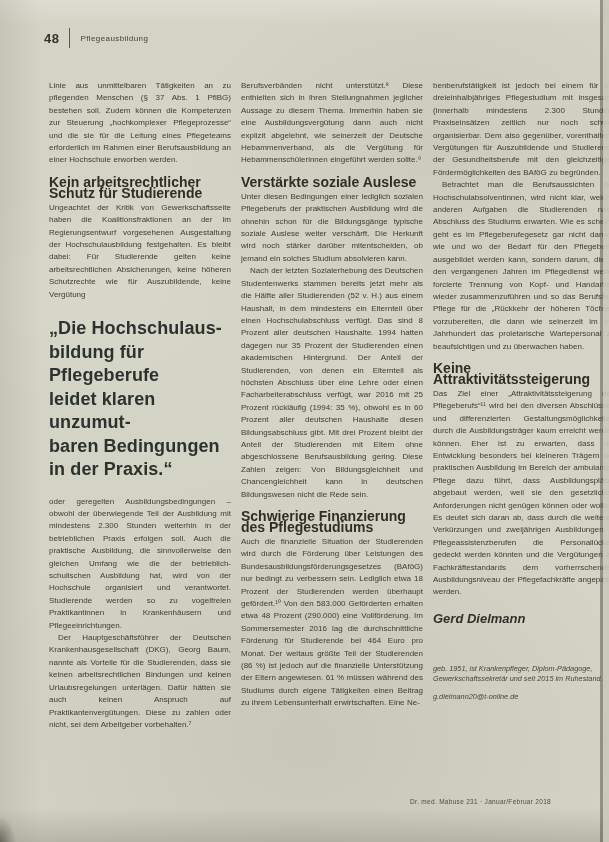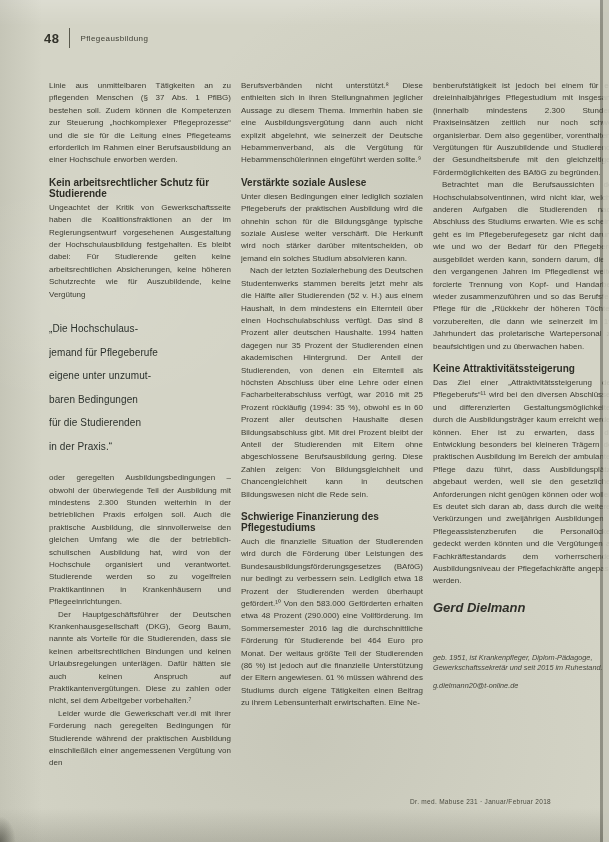--- a/index.html
+++ b/index.html
@@ -33,26 +33,26 @@
     display:flex;gap:10px;overflow:hidden;
     filter:blur(0.25px);
   }
   .col{width:182px;overflow:hidden;}
   .col p{
     margin:0;font-size:8px;line-height:12.4px;text-align:justify;
     color:#3b3b31;word-spacing:0.2px;
   }
   .col p.indent{text-indent:9px;}
   .col h3{
-    margin:10px 0 3px 0;font-size:10px;line-height:11px;
+    margin:10px 0 3px 0;font-size:14px;line-height:11px;
     color:#2e2e26;font-weight:bold;
   }
   .pullquote{
     margin:16px 0 14px 0;
-    font-size:10px;font-weight:normal;line-height:23.5px;
+    font-size:18px;font-weight:bold;line-height:23.5px;
     color:#2c322d;letter-spacing:0.1px;
   }
   .author{margin-top:12px;}
   .author-name{font-size:13px;font-weight:bold;font-style:italic;color:#30302a;margin-bottom:2px;}
   .author-bio,.author-email{font-size:7.3px;font-style:italic;line-height:10.5px;color:#44443a;margin-top:38px;}
   .author-email{margin-top:7px;}
 
   .journal-footer{
     position:absolute;top:798px;right:58px;
     font-size:6.5px;color:#4c4c41;letter-spacing:0.3px;
@@ -71,29 +71,27 @@
   </div>
 
   <main class="cols">
 
     <section class="col">
       <p>Linie aus unmittelbaren Tätigkeiten an zu pflegenden Menschen (§ 37 Abs. 1 PflBG) bestehen soll. Zudem können die Kompetenzen zur Steuerung „hochkomplexer Pflegeprozesse“ und die sie für die Leitung eines Pflegeteams erforderlich im Rahmen einer Berufsausbildung an einer Hochschule erworben werden.</p>
       <h3>Kein arbeitsrechtlicher Schutz für Studierende</h3>
       <p>Ungeachtet der Kritik von Gewerkschaftsseite haben die Koalitionsfraktionen an der im Regierungsentwurf vorgesehenen Ausgestaltung der Hochschulausbildung festgehalten. Es bleibt dabei: Für Studierende gelten keine arbeitsrechtlichen Absicherungen, keine höheren Schutzrechte wie für Auszubildende, keine Vergütung</p>
       <div class="pullquote">
         <div>„Die Hochschulaus-</div>
-        <div>jemand für Pflegeberufe</div>
-        <div>eigene unter unzumut-</div>
+        <div>bildung für Pflegeberufe</div>
+        <div>leidet klaren unzumut-</div>
         <div>baren Bedingungen</div>
-        <div>für die Studierenden</div>
         <div>in der Praxis.“</div>
       </div>
       <p>oder geregelten Ausbildungsbedingungen – obwohl der überwiegende Teil der Ausbildung mit mindestens 2.300 Stunden weiterhin in der betrieblichen Praxis erfolgen soll. Auch die praktische Ausbildung, die sinnvollerweise den gleichen Umfang wie die der betrieblich-schulischen Ausbildung hat, wird von der Hochschule organisiert und verantwortet. Studierende werden so zu vogelfreien Praktikantinnen in Krankenhäusern und Pflegeeinrichtungen.</p>
       <p class="indent">Der Hauptgeschäftsführer der Deutschen Krankenhausgesellschaft (DKG), Georg Baum, nannte als Vorteile für die Studierenden, dass sie keinen arbeitsrechtlichen Bindungen und keinen Urlaubsregelungen unterlägen. Dafür hätten sie auch keinen Anspruch auf Praktikantenvergütungen. Diese zu zahlen oder nicht, sei dem Arbeitgeber vorbehalten.⁷</p>
-      <p class="indent">Leider wurde die Gewerkschaft ver.di mit ihrer Forderung nach geregelten Bedingungen für Studierende während der praktischen Ausbildung einschließlich einer angemessenen Vergütung von den</p>
     </section>
 
     <section class="col">
       <p>Berufsverbänden nicht unterstützt.⁸ Diese enthielten sich in ihren Stellungnahmen jeglicher Aussage zu diesem Thema. Immerhin haben sie eine Ausbildungsvergütung dann auch nicht explizit abgelehnt, wie seinerzeit der Deutsche Hebammenverband, als die Vergütung für Hebammenschülerinnen eingeführt werden sollte.⁹</p>
       <h3>Verstärkte soziale Auslese</h3>
       <p>Unter diesen Bedingungen einer lediglich sozialen Pflegeberufs der praktischen Ausbildung wird die ohnehin schon für die Bildungsgänge typische soziale Auslese weiter verschärft. Die Herkunft wird noch stärker darüber mitentscheiden, ob jemand ein solches Studium absolvieren kann.</p>
       <p class="indent">Nach der letzten Sozialerhebung des Deutschen Studentenwerks stammen bereits jetzt mehr als die Hälfte aller Studierenden (52 v. H.) aus einem Haushalt, in dem mindestens ein Elternteil über einen Hochschulabschluss verfügt. Das sind 8 Prozent aller deutschen Haushalte. 1994 hatten dagegen nur 35 Prozent der Studierenden einen akademischen Hintergrund. Der Anteil der Studierenden, von denen ein Elternteil als höchsten Abschluss über eine Lehre oder einen Facharbeiterabschluss verfügt, war 2016 mit 25 Prozent rückläufig (1994: 35 %), obwohl es in 60 Prozent aller deutschen Haushalte diesen Bildungsabschluss gibt. Mit drei Prozent bleibt der Anteil der Studierenden mit Eltern ohne abgeschlossene Berufsausbildung gering. Diese Zahlen zeigen: Von Bildungsgleichheit und Chancengleichheit kann in deutschen Bildungswesen nicht die Rede sein.</p>
       <h3>Schwierige Finanzierung des Pflegestudiums</h3>
       <p>Auch die finanzielle Situation der Studierenden wird durch die Förderung über Leistungen des Bundesausbildungsförderungsgesetzes (BAföG) nur bedingt zu verbessern sein. Lediglich etwa 18 Prozent der Studierenden werden überhaupt gefördert.¹⁰ Von den 583.000 Geförderten erhalten etwa 48 Prozent (290.000) eine Vollförderung. Im Sommersemester 2016 lag die durchschnittliche Förderung für Studierende bei 464 Euro pro Monat. Der weitaus größte Teil der Studierenden (86 %) ist jedoch auf die finanzielle Unterstützung der Eltern angewiesen. 61 % müssen während des Studiums durch eigene Tätigkeiten einen Beitrag zu ihrem Lebensunterhalt erwirtschaften. Eine Ne-</p>
     </section>

